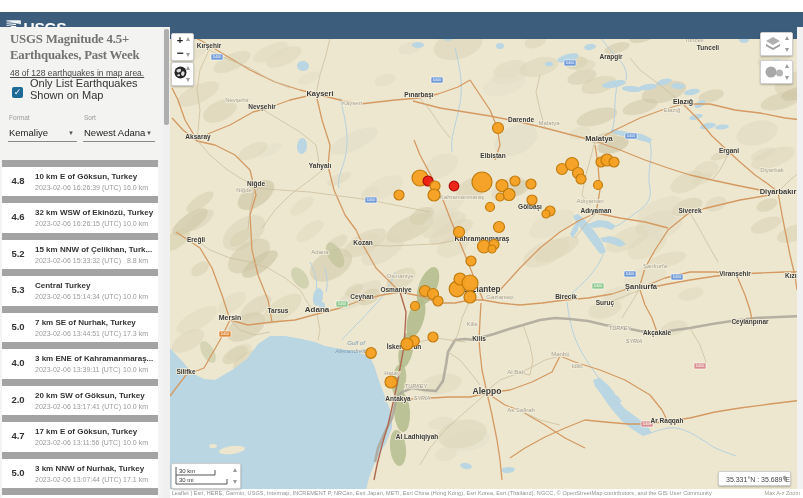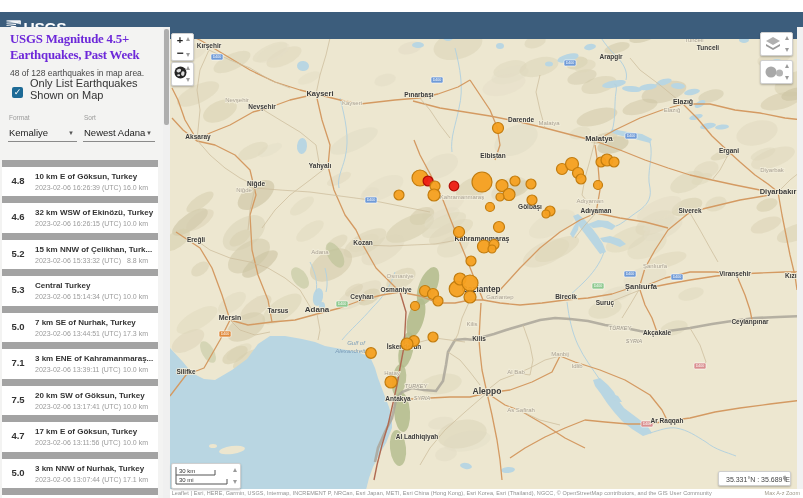--- a/index.html
+++ b/index.html
@@ -4,22 +4,22 @@
 <style>
   html,body{margin:0;padding:0;}
   body{width:803px;height:498px;overflow:hidden;position:relative;background:#fff;
        font-family:"Liberation Sans", sans-serif;}
   .abs{position:absolute;}
   
   #hdr{left:0;top:12px;width:803px;height:27px;background:#3c5d7c;}
   
   #side{left:0;top:27px;width:170px;height:471px;background:#f3f3f2;}
   #sbTitle{left:10px;top:32px;width:152px;font-family:"Liberation Serif",serif;
-           font-weight:bold;font-size:12.8px;line-height:15.5px;letter-spacing:-0.2px;color:#6d28d9;}
-  #sbCount{left:10px;top:68px;font-size:8.5px;color:#484848;}
+           font-weight:bold;font-size:12.8px;line-height:15.5px;letter-spacing:-0.2px;color:#737373;}
+  #sbCount{left:10px;top:68px;font-size:8.5px;color:#484848;text-decoration:underline;}
   #cbx{left:12px;top:87px;width:11px;height:11px;background:#1d6a96;border-radius:2px;
        color:#fff;font-size:9px;line-height:11px;text-align:center;}
   #cbxLabel{left:30px;top:78px;width:125px;font-size:11px;line-height:11.5px;color:#333;}
   .selLab{font-size:6.5px;color:#9a9a9a;}
   .selVal{font-size:9.5px;color:#222;}
   .selUnd{height:1px;background:#8a8a8a;}
   .car{font-size:6px;color:#555;}
   
   .card{left:2px;width:156px;height:33px;background:#fff;border-top:7px solid #a3a3a3;border-bottom:1px solid #e2e2e2;}
   .mag{position:absolute;left:0;top:8px;width:32px;text-align:center;font-weight:bold;font-size:9.5px;color:#333;}
@@ -487,27 +487,27 @@
       <div class="dat">2023-02-06 15:14:34 (UTC)</div>
       <div class="dep">10.0 km</div>
     </div>
     <div class="abs card" style="top:305.5px">
       <div class="mag">5.0</div>
       <div class="tit">7 km SE of Nurhak, Turkey</div>
       <div class="dat">2023-02-06 13:44:51 (UTC)</div>
       <div class="dep">17.3 km</div>
     </div>
     <div class="abs card" style="top:342.0px">
-      <div class="mag">7.1</div>
+      <div class="mag">4.0</div>
       <div class="tit">3 km ENE of Kahramanmaraş...</div>
       <div class="dat">2023-02-06 13:39:11 (UTC)</div>
       <div class="dep">10.0 km</div>
     </div>
     <div class="abs card" style="top:378.5px">
-      <div class="mag">7.5</div>
+      <div class="mag">2.0</div>
       <div class="tit">20 km SW of Göksun, Turkey</div>
       <div class="dat">2023-02-06 13:17:41 (UTC)</div>
       <div class="dep">10.0 km</div>
     </div>
     <div class="abs card" style="top:415.0px">
       <div class="mag">4.7</div>
       <div class="tit">17 km E of Göksun, Turkey</div>
       <div class="dat">2023-02-06 13:11:56 (UTC)</div>
       <div class="dep">10.0 km</div>
     </div>

